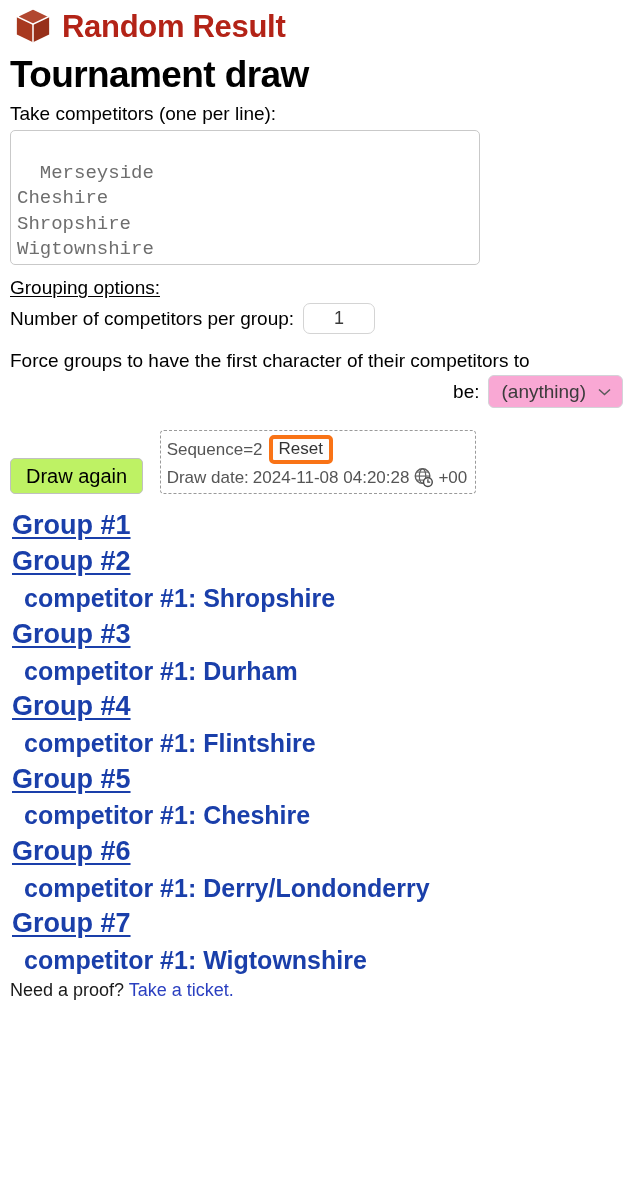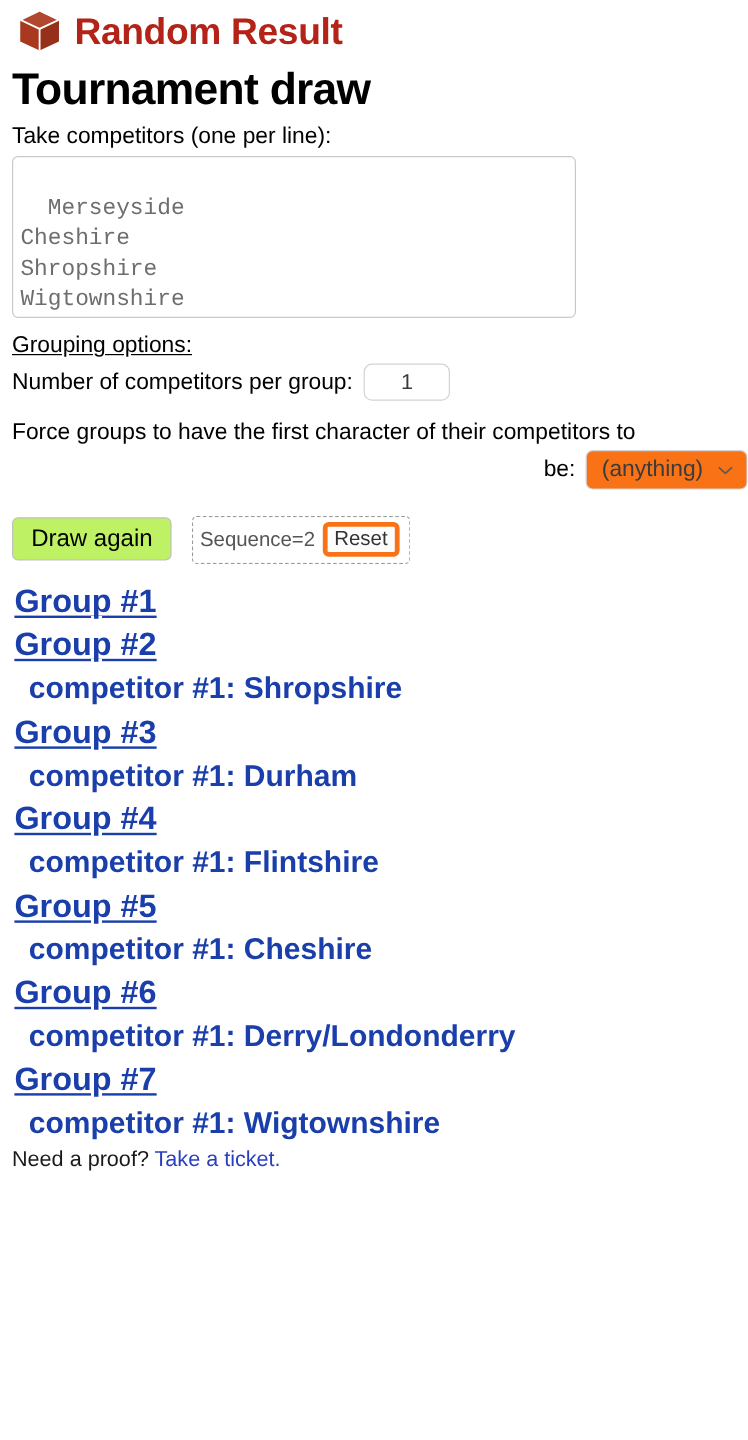--- a/index.html
+++ b/index.html
@@ -106,21 +106,21 @@
     display: flex;
     align-items: center;
     margin-left: 10px;
     font-size: 19px;
     margin-top: 1px;
     justify-content: flex-end;
   }
   .select-box {
     margin-left: 8px;
     height: 33px;
-    background: #f97316;
+    background: #f9a8d4;
     border: 1px solid #d3d3d8;
     border-radius: 6px;
     display: flex;
     align-items: center;
     gap: 12px;
     padding: 0 11px 0 13px;
     font-size: 19px;
     color: #3b3b3b;
   }
   .chev {
@@ -265,20 +265,34 @@
 
 
 <div class="draw-btn">Draw again</div>
 
 
 <div class="seq-box">
   <div class="seq-line1">
     <span>Sequence=2</span>
     <span class="reset-btn">Reset</span>
   </div>
+  <div class="seq-line2">
+    <span>Draw date:</span>
+    <span>2024-11-08 04:20:28</span>
+    <svg class="tz-icon" viewBox="0 0 22 22">
+      <circle cx="10" cy="9.5" r="7.6" fill="none" stroke="#5e5e5e" stroke-width="1.5"></circle>
+      <ellipse cx="10" cy="9.5" rx="3.4" ry="7.6" fill="none" stroke="#5e5e5e" stroke-width="1.2"></ellipse>
+      <line x1="2.4" y1="9.5" x2="17.6" y2="9.5" stroke="#5e5e5e" stroke-width="1.2"></line>
+      <line x1="3.6" y1="5.3" x2="16.4" y2="5.3" stroke="#5e5e5e" stroke-width="1.1"></line>
+      <line x1="3.6" y1="13.7" x2="16.4" y2="13.7" stroke="#5e5e5e" stroke-width="1.1"></line>
+      <circle cx="15.6" cy="15.8" r="4.6" fill="#ffffff" stroke="#4a4a4a" stroke-width="1.5"></circle>
+      <polyline points="15.6,12.9 15.6,15.8 18,15.8" fill="none" stroke="#4a4a4a" stroke-width="1.4"></polyline>
+    </svg>
+    <span>+00</span>
+  </div>
 </div>
 
 
 <div class="results">
 
   <div class="group-row">
     <div class="group-head">Group #1</div>
   </div>
 
   <div class="group-row">

